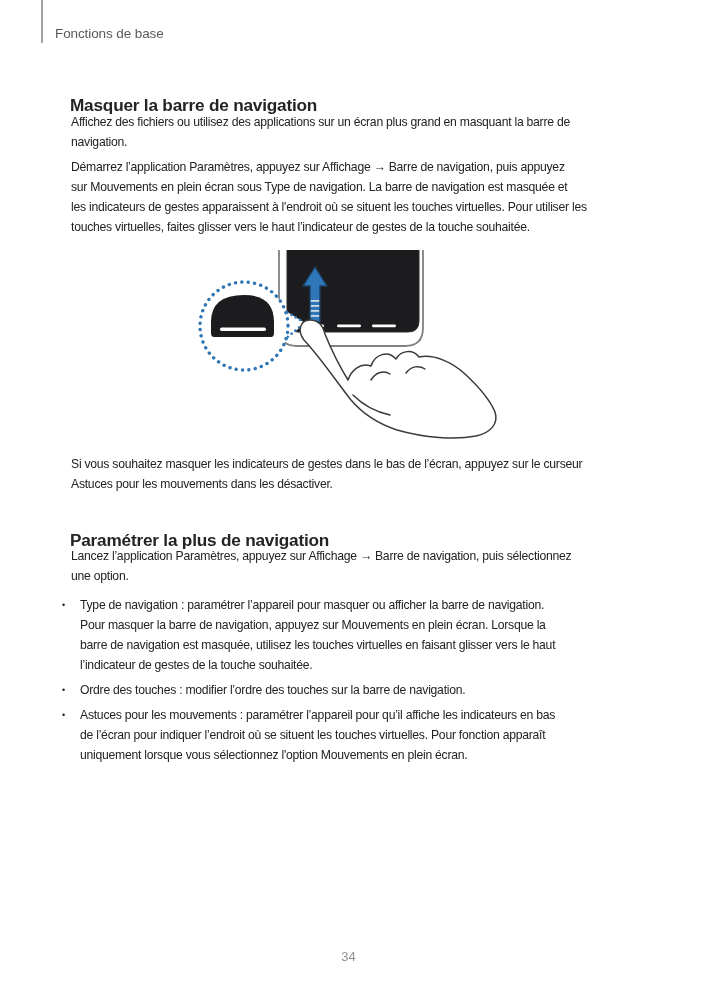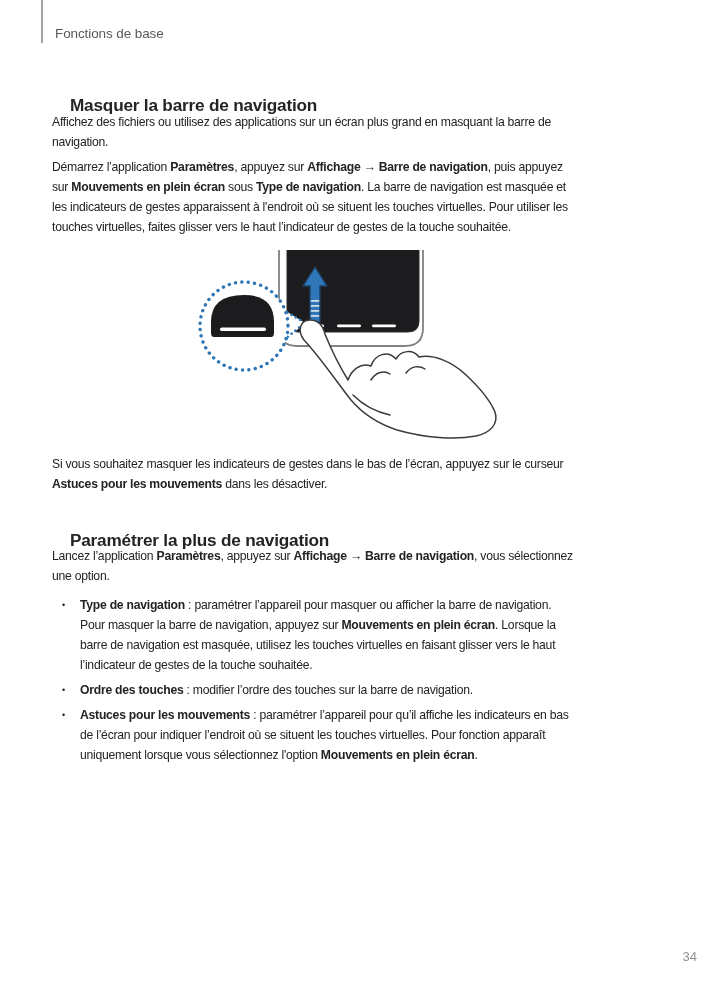--- a/index.html
+++ b/index.html
@@ -2,29 +2,29 @@
 <html><head>
 <meta charset="utf-8">
 <style>
   html,body{margin:0;padding:0;background:#ffffff;}
   .page{position:relative;width:703px;height:994px;background:#ffffff;overflow:hidden;
         font-family:"Liberation Sans",sans-serif;color:#232122;}
   .hdr-rule{position:absolute;left:41px;top:0;width:1.5px;height:43px;background:#a0a2a5;}
   .hdr{position:absolute;left:55px;top:26px;font-size:13.5px;color:#58595c;letter-spacing:-0.1px;}
   h1.sec{position:absolute;left:55px;margin:15px;font-size:17.2px;font-weight:bold;
          letter-spacing:-0.2px;color:#252324;}
-  .blk{position:absolute;left:52px;width:612px;font-size:12.2px;line-height:20px;
+  .blk{position:absolute;left:71px;width:612px;font-size:12.2px;line-height:20px;
        letter-spacing:-0.25px;color:#242223;}
   .blk .ln{white-space:nowrap;height:20px;}
-  .bd{font-weight:bold;}
+  .bd{font-weight:normal;}
   .li{position:absolute;left:80px;width:590px;font-size:12.2px;line-height:20px;
       letter-spacing:-0.25px;color:#242223;}
   .li .mk{position:absolute;left:-18px;top:0;font-size:9px;line-height:20px;color:#242223;}
   .fig{position:absolute;left:193px;top:250px;width:340px;height:192px;}
-  .pgnum{position:absolute;left:0;top:949px;width:697px;text-align:right;
+  .pgnum{position:absolute;left:0;top:949px;width:697px;text-align:center;
          font-size:13px;color:#8f9194;}
 </style>
 </head>
 <body>
 
 <div class="page">
 
   <div class="hdr-rule"></div>
   <div class="hdr">Fonctions de base</div>
 
@@ -88,21 +88,21 @@
   </svg>
 
   <div class="blk" style="top:454px">
     <div class="ln"><span>Si vous souhaitez masquer les indicateurs de gestes dans le bas de l’écran, appuyez sur le curseur</span></div>
     <div class="ln"><span class="bd">Astuces pour les mouvements</span><span> dans les désactiver.</span></div>
   </div>
 
   <h1 class="sec" style="top:515px">Paramétrer la plus de navigation</h1>
 
   <div class="blk" style="top:546px">
-    <div class="ln"><span>Lancez l’application </span><span class="bd">Paramètres</span><span>, appuyez sur </span><span class="bd">Affichage</span><span> → </span><span class="bd">Barre de navigation</span><span>, vous sélectionnez</span></div>
+    <div class="ln"><span>Lancez l’application </span><span class="bd">Paramètres</span><span>, appuyez sur </span><span class="bd">Affichage</span><span> → </span><span class="bd">Barre de navigation</span><span>, puis sélectionnez</span></div>
     <div class="ln"><span>une option.</span></div>
   </div>
 
   <div class="li" style="top:595px">
     <span class="mk">•</span>
     <div class="ln"><span class="bd">Type de navigation</span><span> : paramétrer l’appareil pour masquer ou afficher la barre de navigation.</span></div>
     <div class="ln"><span>Pour masquer la barre de navigation, appuyez sur </span><span class="bd">Mouvements en plein écran</span><span>. Lorsque la</span></div>
     <div class="ln"><span>barre de navigation est masquée, utilisez les touches virtuelles en faisant glisser vers le haut</span></div>
     <div class="ln"><span>l’indicateur de gestes de la touche souhaitée.</span></div>
   </div>

